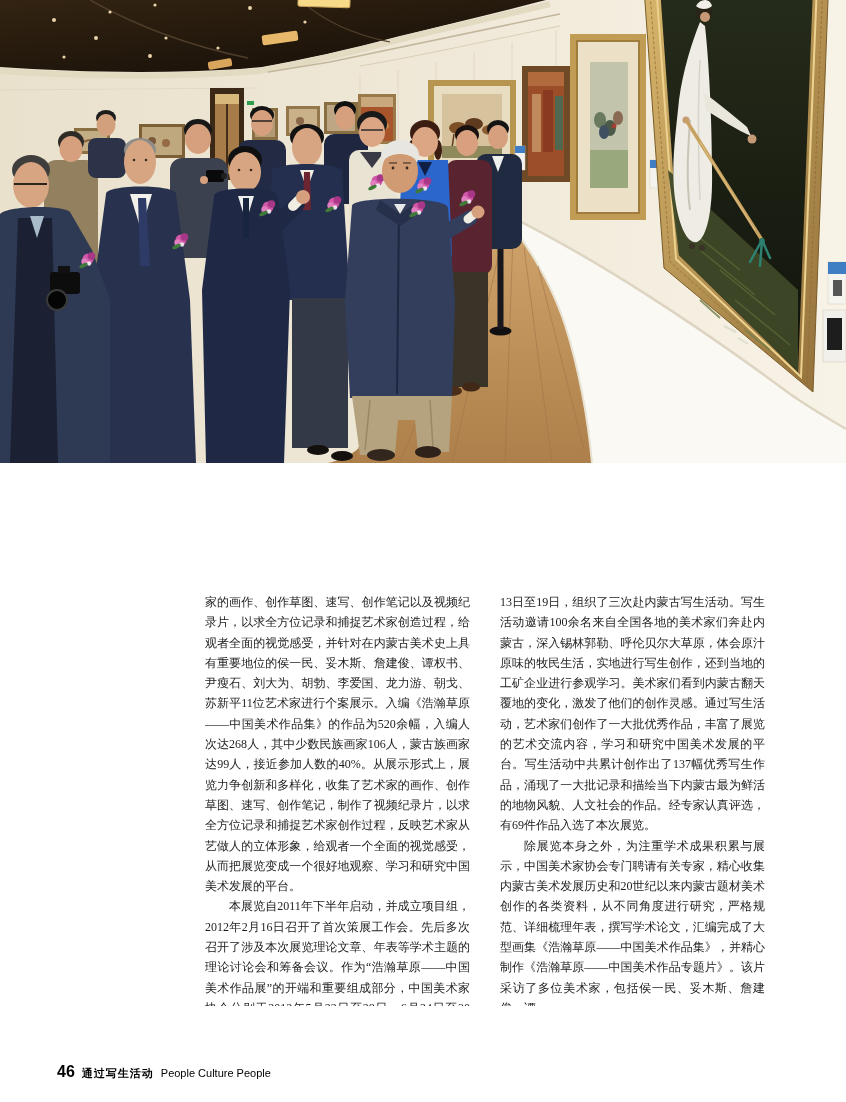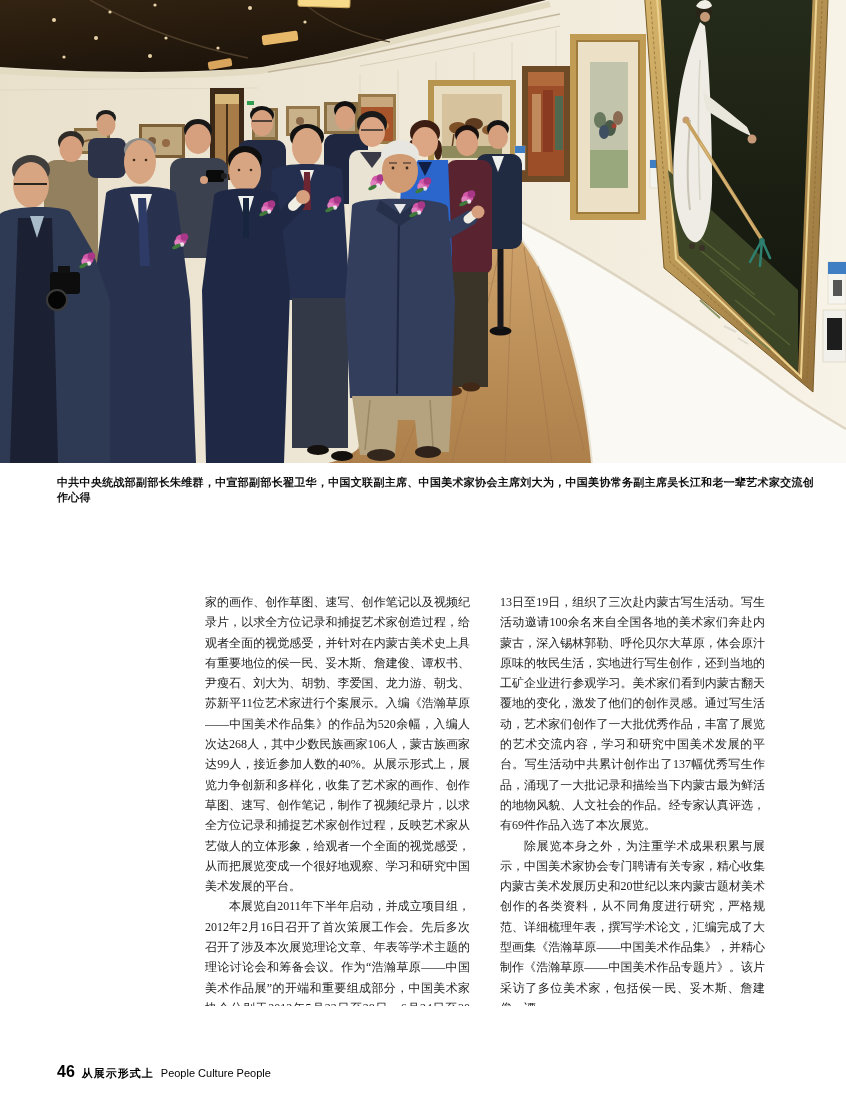--- a/index.html
+++ b/index.html
@@ -391,30 +391,29 @@
         <line x1="389" y1="163" x2="397" y2="163" stroke="#4a3a2c" stroke-width="1.2"></line>
         <line x1="403" y1="163" x2="411" y2="163" stroke="#4a3a2c" stroke-width="1.2"></line>
         <line x1="446" y1="232" x2="470" y2="218" stroke="#323e5c" stroke-width="15" stroke-linecap="round"></line>
         <line x1="468" y1="219" x2="473" y2="215" stroke="#efece2" stroke-width="9" stroke-linecap="round"></line>
         <circle cx="478" cy="212" r="6.5" fill="#d6a07e"></circle>
         <use href="#corsage" xlink:href="#corsage" x="418" y="208"></use>
       </g>
     </g>
   </svg>
 
-  <div class="caption">中共中央统战部副部长朱维群，中宣部副部长翟卫华，中国文联副主席、中国美术家协会主席刘大为，中国美协常务副主席吴长江和老一辈艺术家交流创作心得</div>
 
   <div class="col col-left">
     <p>家的画作、创作草图、速写、创作笔记以及视频纪录片，以求全方位记录和捕捉艺术家创造过程，给观者全面的视觉感受，并针对在内蒙古美术史上具有重要地位的侯一民、妥木斯、詹建俊、谭权书、尹瘦石、刘大为、胡勃、李爱国、龙力游、朝戈、苏新平11位艺术家进行个案展示。入编《浩瀚草原——中国美术作品集》的作品为520余幅，入编人次达268人，其中少数民族画家106人，蒙古族画家达99人，接近参加人数的40%。从展示形式上，展览力争创新和多样化，收集了艺术家的画作、创作草图、速写、创作笔记，制作了视频纪录片，以求全方位记录和捕捉艺术家创作过程，反映艺术家从艺做人的立体形象，给观者一个全面的视觉感受，从而把展览变成一个很好地观察、学习和研究中国美术发展的平台。</p>
     <p class="indent">本展览自2011年下半年启动，并成立项目组，2012年2月16日召开了首次策展工作会。先后多次召开了涉及本次展览理论文章、年表等学术主题的理论讨论会和筹备会议。作为“浩瀚草原——中国美术作品展”的开端和重要组成部分，中国美术家协会分别于2012年5月22日至28日、6月24日至30日、7月</p>
   </div>
   <div class="col col-right">
     <p>13日至19日，组织了三次赴内蒙古写生活动。写生活动邀请100余名来自全国各地的美术家们奔赴内蒙古，深入锡林郭勒、呼伦贝尔大草原，体会原汁原味的牧民生活，实地进行写生创作，还到当地的工矿企业进行参观学习。美术家们看到内蒙古翻天覆地的变化，激发了他们的创作灵感。通过写生活动，艺术家们创作了一大批优秀作品，丰富了展览的艺术交流内容，学习和研究中国美术发展的平台。写生活动中共累计创作出了137幅优秀写生作品，涌现了一大批记录和描绘当下内蒙古最为鲜活的地物风貌、人文社会的作品。经专家认真评选，有69件作品入选了本次展览。</p>
     <p class="indent">除展览本身之外，为注重学术成果积累与展示，中国美术家协会专门聘请有关专家，精心收集内蒙古美术发展历史和20世纪以来内蒙古题材美术创作的各类资料，从不同角度进行研究，严格规范、详细梳理年表，撰写学术论文，汇编完成了大型画集《浩瀚草原——中国美术作品集》，并精心制作《浩瀚草原——中国美术作品专题片》。该片采访了多位美术家，包括侯一民、妥木斯、詹建俊、谭</p>
   </div>
 
   <div class="footer">
     <span class="pn">46</span>
-    <span class="cn">从展示形式上</span>
+    <span class="cn">通过写生活动</span>
     <span class="en">People Culture People</span>
   </div>
 
 </div>
 
 </body></html>

